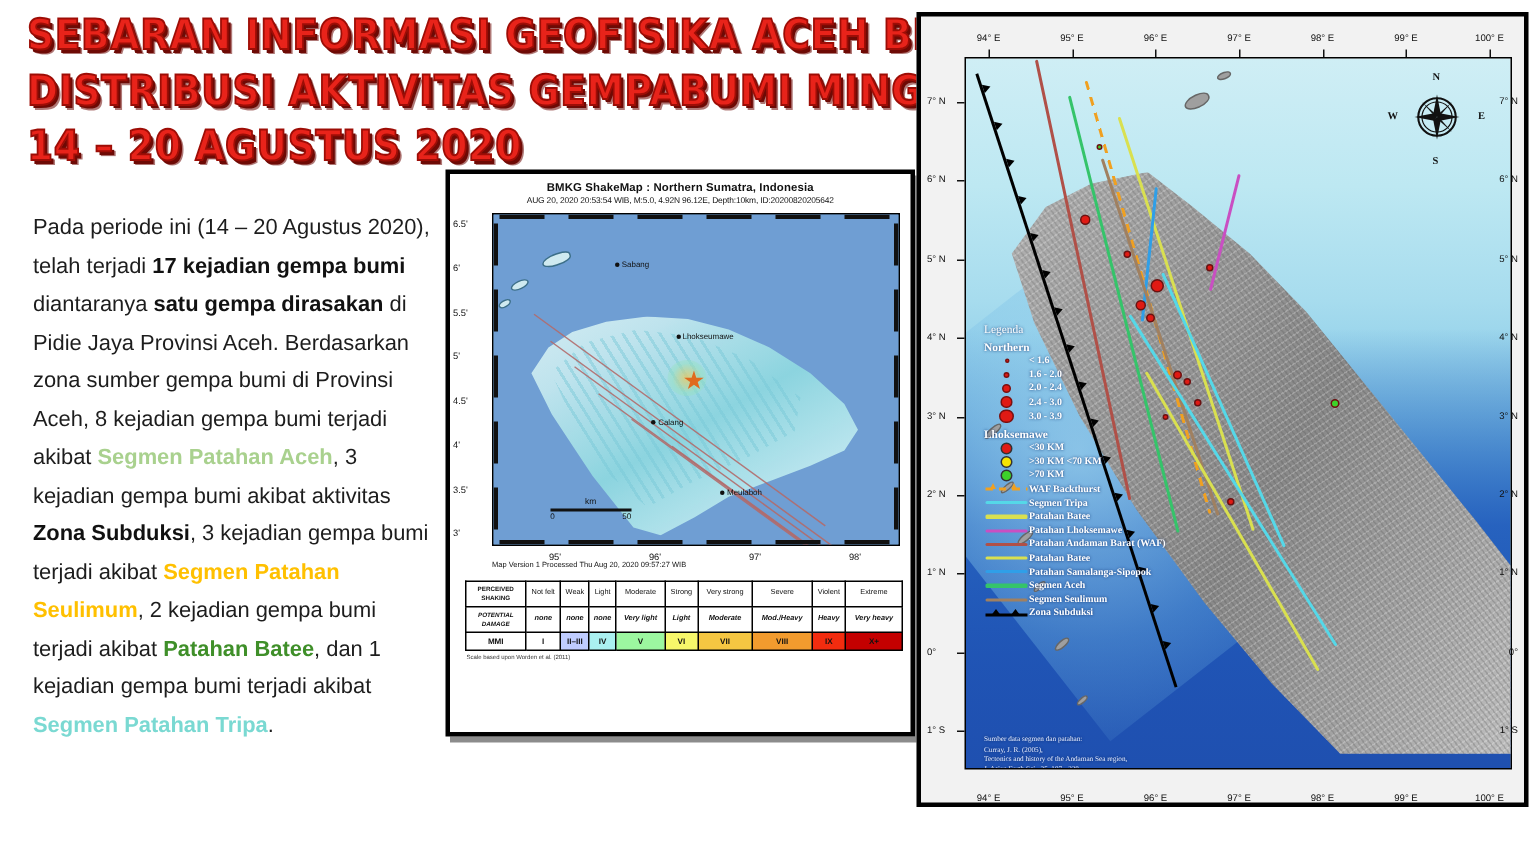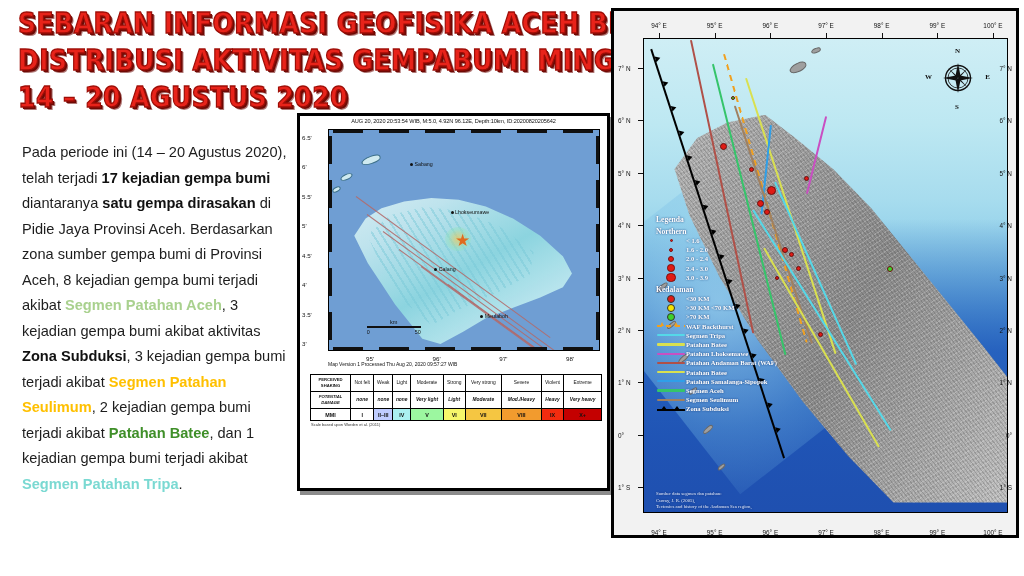--- a/index.html
+++ b/index.html
@@ -158,21 +158,21 @@
   }
   .bm-fault { position:absolute; transform-origin:left center; border-radius:2px; }
   .bm-dot { position:absolute; border-radius:50%; border:.7px solid #6b1111; }
   .bm-tickx { position:absolute; top:-16px; font-size:6.4px; color:#111; transform:translateX(-50%); white-space:nowrap;}
   .bm-tickmark { position:absolute; background:#111; }
 
   .bm-compass { position:absolute; right:26px; top:16px; width:46px; height:46px; color:#111; }
   .bm-compass .lbl { position:absolute; font-size:7px; font-weight:bold; font-family:"Liberation Serif", serif;}
 
   .bm-legend { position:absolute; left:12px; top:176px; color:#fff; font-family:"Liberation Serif", serif; }
-  .bm-legend .lg-head { font-size:7.6px; font-weight:bold; text-shadow:0 0 2px #10306d; }
+  .bm-legend .lg-head { font-size:7.6px; font-weight:normal; text-shadow:0 0 2px #10306d; }
   .bm-legend .lg-sub { font-size:7.6px; font-weight:bold; margin-top:3px; text-shadow:0 0 2px #10306d;}
   .lg-row { display:flex; align-items:center; height:9.2px; }
   .lg-row .sw { width:30px; display:flex; align-items:center; justify-content:center; }
   .lg-row .tx { font-size:6.6px; font-weight:bold; text-shadow:0 0 2px #10306d; white-space:nowrap; }
   .lg-line { width:28px; height:2.2px; border-radius:1px; }
   .bm-src { position:absolute; left:12px; top:452px; color:#e6ecff; font-family:"Liberation Serif", serif; font-size:4.8px; line-height:6.6px; text-shadow:0 0 2px #0d2a63;}
 </style>
 </head>
 <body>
 
@@ -182,20 +182,21 @@
     <div class="title-line l1">SEBARAN INFORMASI GEOFISIKA ACEH BESAR</div>
     <div class="title-line l2">DISTRIBUSI AKTIVITAS GEMPABUMI MINGGUAN</div>
     <div class="title-line l3">14 – 20 AGUSTUS 2020</div>
   </div>
 
   <div class="para">
     <span>Pada periode ini (14 – 20 Agustus 2020), telah terjadi </span><b>17 kejadian gempa bumi</b><span> diantaranya </span><b>satu gempa dirasakan</b><span> di Pidie Jaya Provinsi Aceh. Berdasarkan zona sumber gempa bumi di Provinsi Aceh, 8 kejadian gempa bumi terjadi akibat </span><span class="hl" id="hl1" style="color: rgb(169, 209, 142);">Segmen Patahan Aceh</span><span>, 3 kejadian gempa bumi akibat aktivitas </span><b>Zona Subduksi</b><span>, 3 kejadian gempa bumi terjadi akibat </span><span class="hl" id="hl2" style="color: rgb(255, 192, 0);">Segmen Patahan Seulimum</span><span>, 2 kejadian gempa bumi terjadi akibat </span><span class="hl" id="hl3" style="color: rgb(63, 143, 41);">Patahan Batee</span><span>, dan 1 kejadian gempa bumi terjadi akibat </span><span class="hl" id="hl4" style="color: rgb(122, 217, 210);">Segmen Patahan Tripa</span><span>.</span>
   </div>
 
   <div class="shakemap">
+    <div class="sm-title">BMKG ShakeMap : Northern Sumatra, Indonesia</div>
     <div class="sm-sub">AUG 20, 2020 20:53:54 WIB, M:5.0, 4.92N 96.12E, Depth:10km, ID:20200820205642</div>
 
     <div class="sm-plot-wrap">
       <div class="sm-plot" id="smPlot">
         <div class="sm-ocean"></div>
         <div class="sm-land"></div>
         <div class="sm-land2"></div>
         <div class="sm-isle a"></div>
         <div class="sm-isle b"></div>
         <div class="sm-isle c"></div>
@@ -420,21 +421,21 @@
               </span>
               <span class="tx">2.4 - 3.0</span>
             </div>
             <div class="lg-row">
               <span class="sw">
                 <span style="display:inline-block;width:9.5px;height:9.5px;border-radius:50%;background:#e01a14;border:.6px solid #7a1010;"></span>
               </span>
               <span class="tx">3.0 - 3.9</span>
             </div>
           </div>
-        <div class="lg-sub">Kedalaman</div>
+        <div class="lg-sub">Lhoksemawe</div>
         <div id="lgDepth">
             <div class="lg-row">
               <span class="sw">
                 <span style="display:inline-block;width:8px;height:8px;border-radius:50%;background:#e01a14;border:.6px solid #333;"></span>
               </span>
               <span class="tx">&lt;30 KM</span>
             </div>
             <div class="lg-row">
               <span class="sw">
                 <span style="display:inline-block;width:8px;height:8px;border-radius:50%;background:#f5e400;border:.6px solid #333;"></span>

